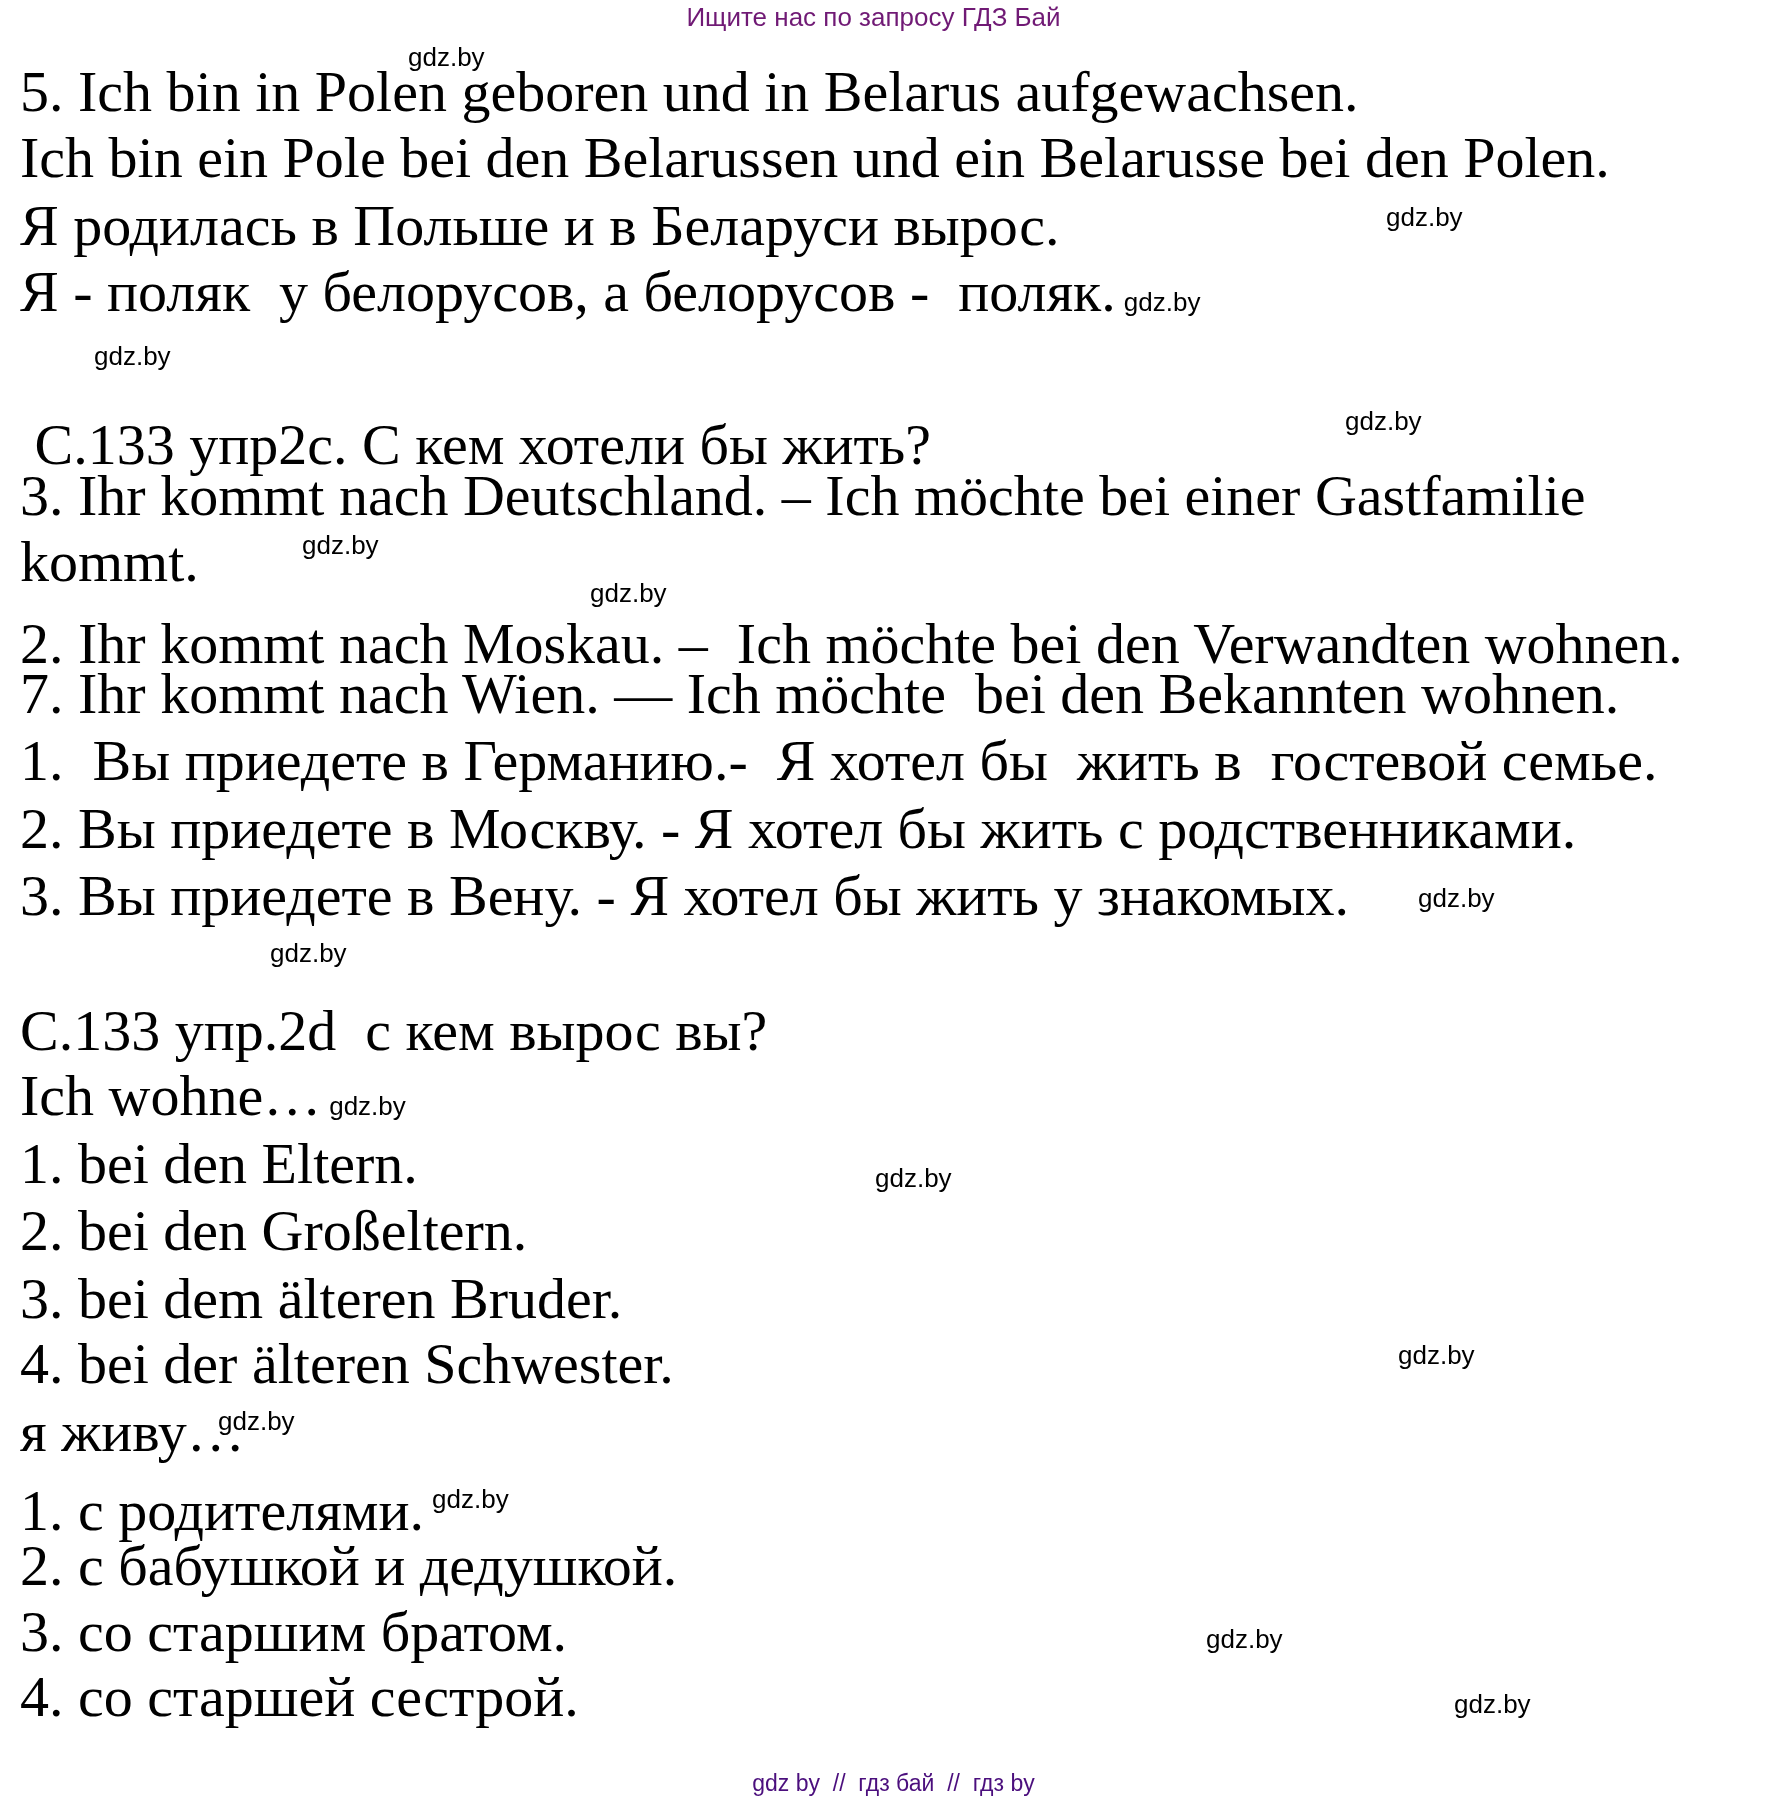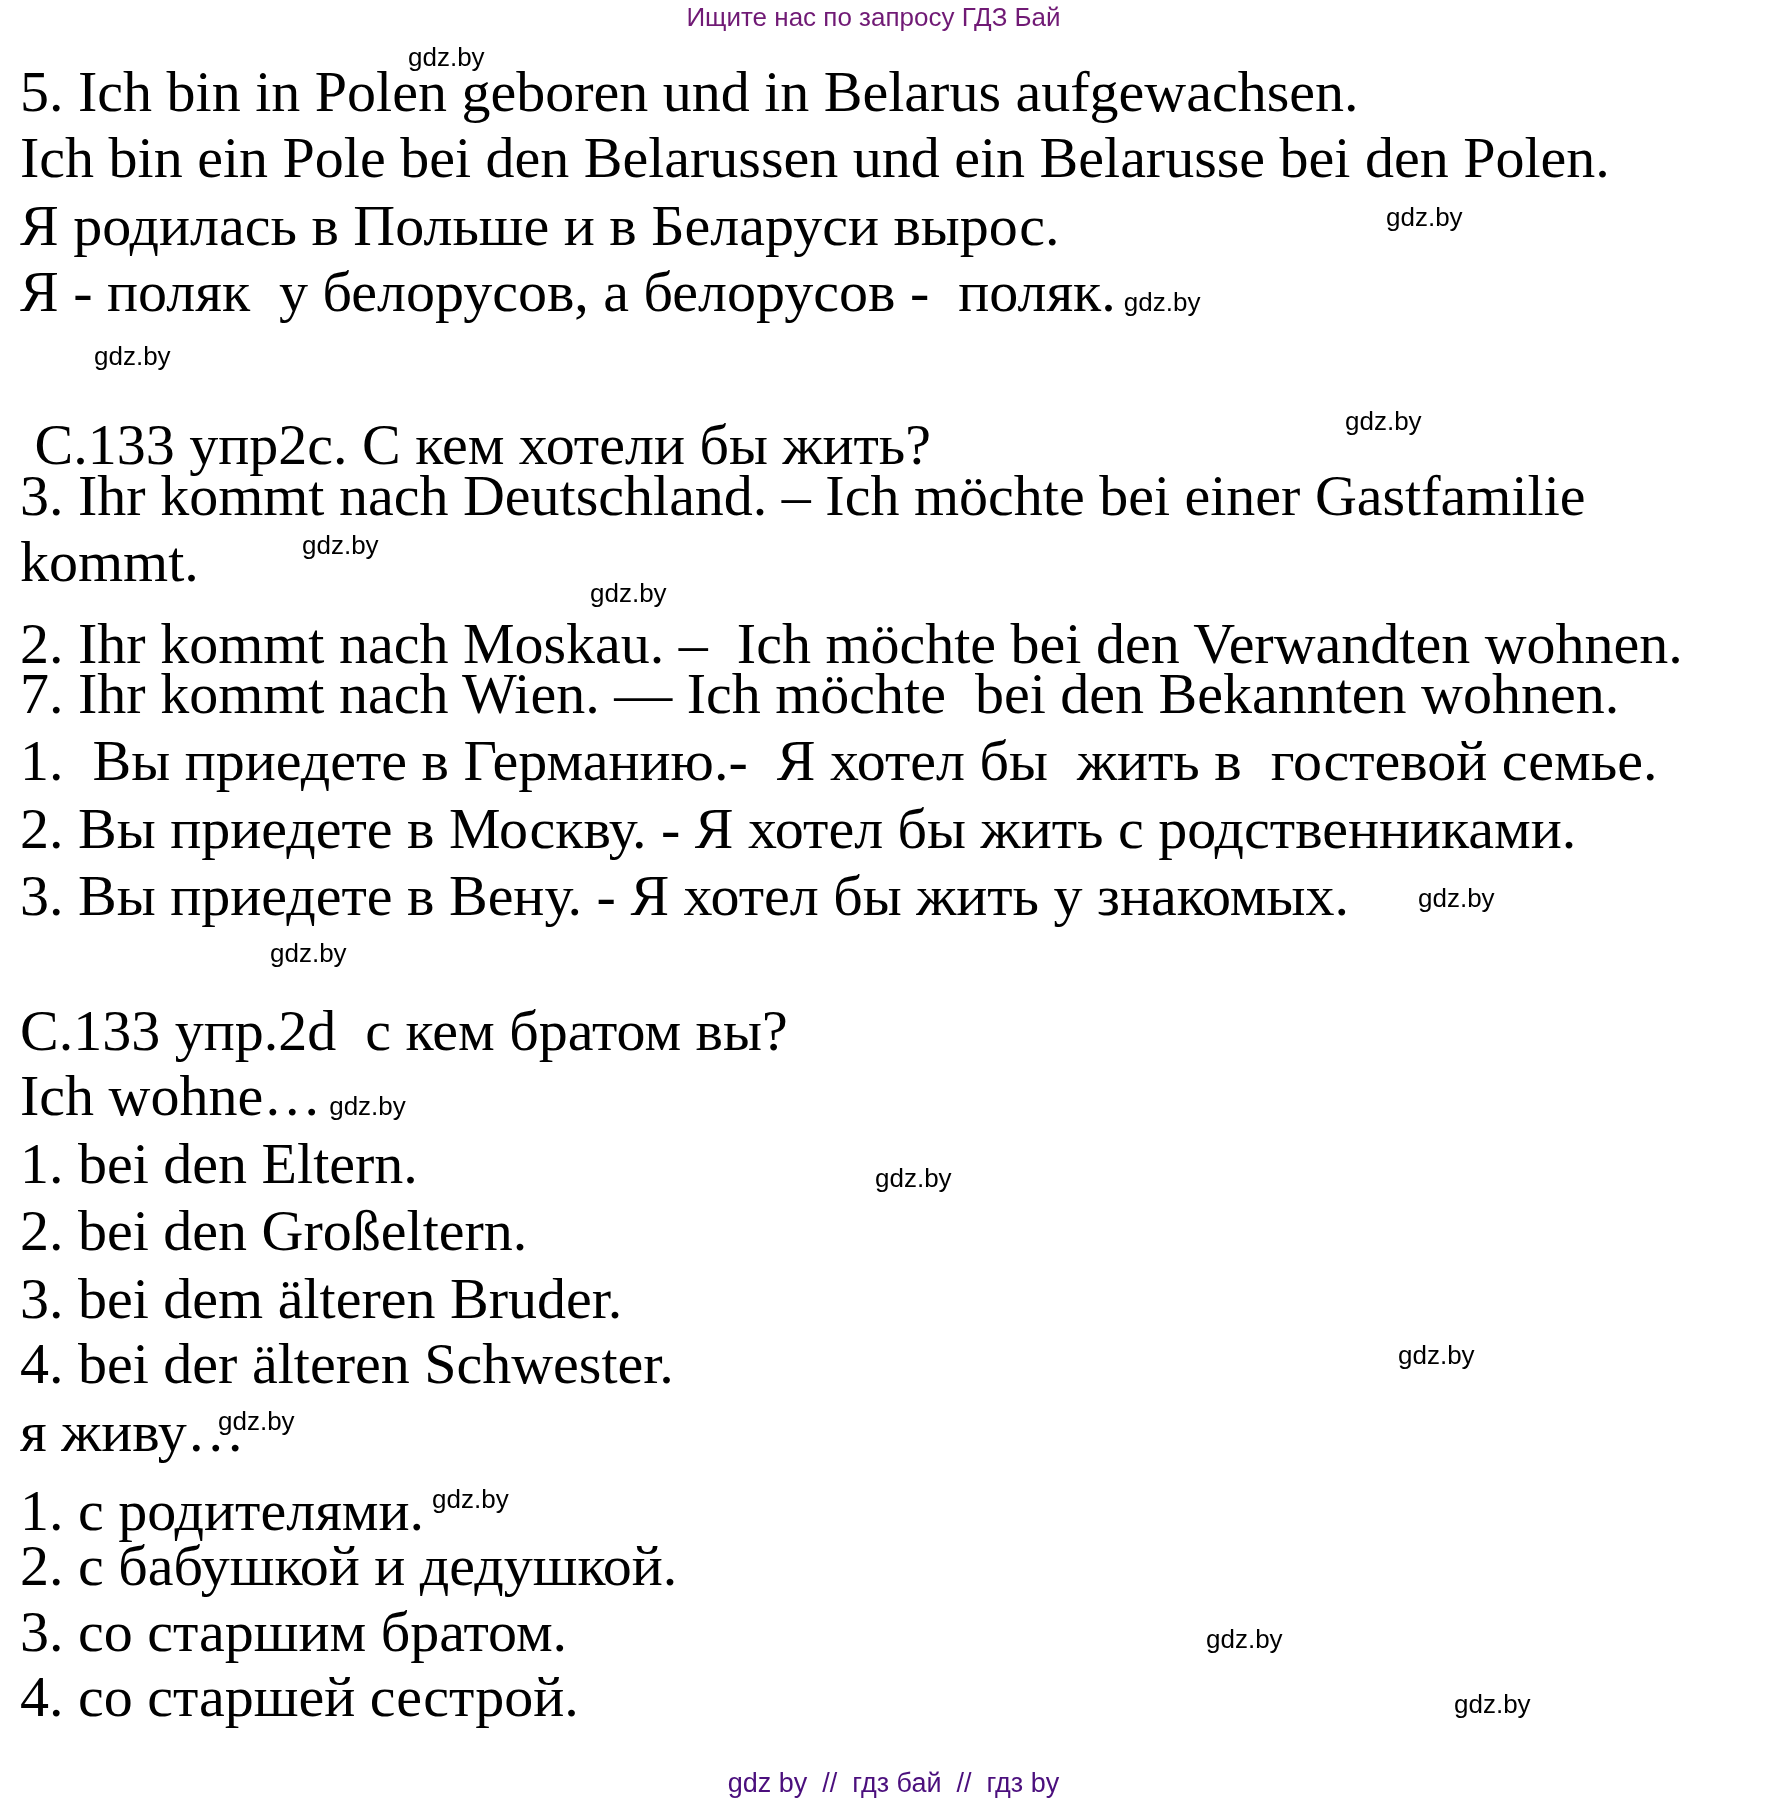--- a/index.html
+++ b/index.html
@@ -20,21 +20,21 @@
     font-family: "Liberation Sans", sans-serif; font-size: 26px; line-height: 26px;
     color: #000000; white-space: pre;
   }
   .inline-wm {
     font-family: "Liberation Sans", sans-serif; font-size: 26px;
     color: #000000; margin-left: 8px;
   }
   .sup-wm { vertical-align: 22px; }
   .footer {
     position: absolute; left: 0; top: 1768px; width: 1771px; text-align: center;
-    font-family: "Liberation Sans", sans-serif; font-size: 27px; line-height: 30px;
+    font-family: "Liberation Sans", sans-serif; font-size: 23px; line-height: 30px;
     color: #4b0f7d; white-space: pre;
   }
   .footer span { position: relative; left: 8px; }
 </style>
 </head>
 <body>
 
 <div class="header"><span>Ищите нас по запросу ГДЗ Бай</span></div>
 
 <div class="line" style="top:63px">5. Ich bin in Polen geboren und in Belarus aufgewachsen.</div>
@@ -44,21 +44,21 @@
 
 <div class="line" style="top:416px"> С.133 упр2с. С кем хотели бы жить?</div>
 <div class="line" style="top:467px">3. Ihr kommt nach Deutschland. – Ich möchte bei einer Gastfamilie</div>
 <div class="line" style="top:533px">kommt.</div>
 <div class="line" style="top:615px">2. Ihr kommt nach Moskau. –  Ich möchte bei den Verwandten wohnen.</div>
 <div class="line" style="top:665px">7. Ihr kommt nach Wien. — Ich möchte  bei den Bekannten wohnen.</div>
 <div class="line" style="top:732px">1.  Вы приедете в Германию.-  Я хотел бы  жить в  гостевой семье.</div>
 <div class="line" style="top:800px">2. Вы приедете в Москву. - Я хотел бы жить с родственниками.</div>
 <div class="line" style="top:867px">3. Вы приедете в Вену. - Я хотел бы жить у знакомых.</div>
 
-<div class="line" style="top:1002px">С.133 упр.2d  с кем братом вы?</div>
+<div class="line" style="top:1002px">С.133 упр.2d  с кем вырос вы?</div>
 <div class="line" style="top:1067px"><span>Ich wohne…</span><span class="inline-wm">gdz.by</span></div>
 <div class="line" style="top:1135px">1. bei den Eltern.</div>
 <div class="line" style="top:1202px">2. bei den Großeltern.</div>
 <div class="line" style="top:1270px">3. bei dem älteren Bruder.</div>
 <div class="line" style="top:1335px">4. bei der älteren Schwester.</div>
 <div class="line" style="top:1403px">я живу…</div>
 <div class="line" style="top:1470px"><span>1. с родителями.</span><span class="inline-wm sup-wm">gdz.by</span></div>
 <div class="line" style="top:1537px">2. с бабушкой и дедушкой.</div>
 <div class="line" style="top:1603px">3. со старшим братом.</div>
 <div class="line" style="top:1668px">4. со старшей сестрой.</div>

